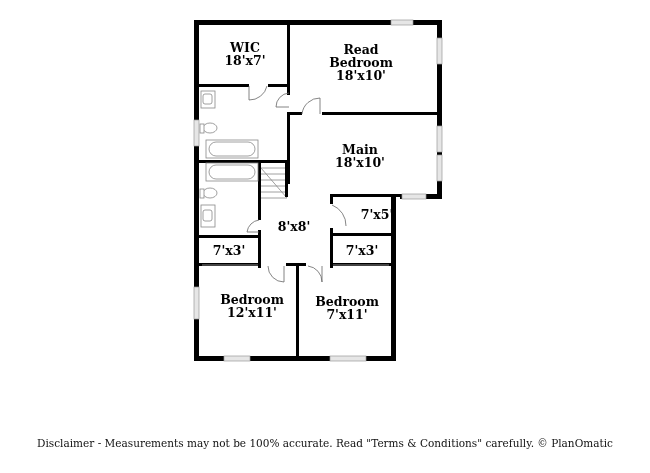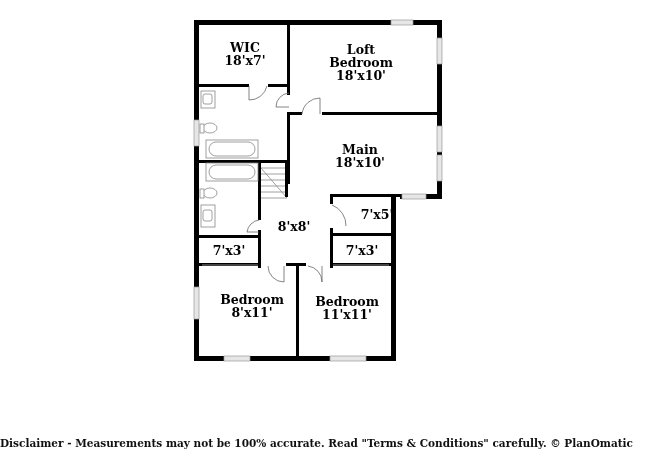--- a/index.html
+++ b/index.html
@@ -1,20 +1,20 @@
 <!DOCTYPE html>
 <html><head>
 <meta charset="utf-8">
 <style>
   html,body{margin:0;padding:0;background:#ffffff;}
   body{width:650px;height:473px;position:relative;overflow:hidden;font-family:"DejaVu Serif","Liberation Serif",serif;}
   #plan{position:absolute;left:0;top:0;}
   .lbl{position:absolute;text-align:center;font-weight:bold;color:#000000;font-size:12.5px;line-height:13px;transform:translateX(-50%);white-space:nowrap;}
   .lbl span{display:block;}
-  .disclaimer{position:absolute;left:0;width:650px;top:437px;text-align:left;font-size:10.5px;color:#111;font-family:"DejaVu Serif","Liberation Serif",serif;font-weight:bold;}
+  .disclaimer{position:absolute;left:0;width:650px;top:437px;text-align:center;font-size:10.5px;color:#111;font-family:"DejaVu Serif","Liberation Serif",serif;}
 </style>
 </head>
 <body>
 
 <svg id="plan" width="650" height="473" viewBox="0 0 650 473">
   <g fill="#000">
 
     <rect x="194" y="20" width="248" height="5"></rect>
 
     <rect x="437" y="20" width="5" height="178"></rect>
@@ -125,21 +125,21 @@
     <line x1="261" y1="168" x2="287" y2="198"></line>
     <rect x="285" y="163" width="3" height="34" fill="#000" stroke="none"></rect>
   </g>
 </svg>
 
 <div class="lbl" style="left:245px;top:41px;">
   <span>WIC</span>
   <span>18'x7'</span>
 </div>
 <div class="lbl" style="left:361px;top:43px;">
-  <span>Loft</span>
+  <span>Read</span>
   <span>Bedroom</span>
   <span>18'x10'</span>
 </div>
 <div class="lbl" style="left:360px;top:143px;">
   <span>Main</span>
   <span>18'x10'</span>
 </div>
 <div class="lbl" style="left:294px;top:220px;">
   <span>8'x8'</span>
 </div>
@@ -147,20 +147,20 @@
   <span>7'x5'</span>
 </div>
 <div class="lbl" style="left:229px;top:244px;">
   <span>7'x3'</span>
 </div>
 <div class="lbl" style="left:362px;top:244px;">
   <span>7'x3'</span>
 </div>
 <div class="lbl" style="left:252px;top:293px;">
   <span>Bedroom</span>
-  <span>8'x11'</span>
+  <span>12'x11'</span>
 </div>
 <div class="lbl" style="left:347px;top:295px;">
   <span>Bedroom</span>
-  <span>11'x11'</span>
+  <span>7'x11'</span>
 </div>
 
 <div class="disclaimer">Disclaimer - Measurements may not be 100% accurate. Read "Terms &amp; Conditions" carefully. © PlanOmatic</div>
 
 </body></html>

